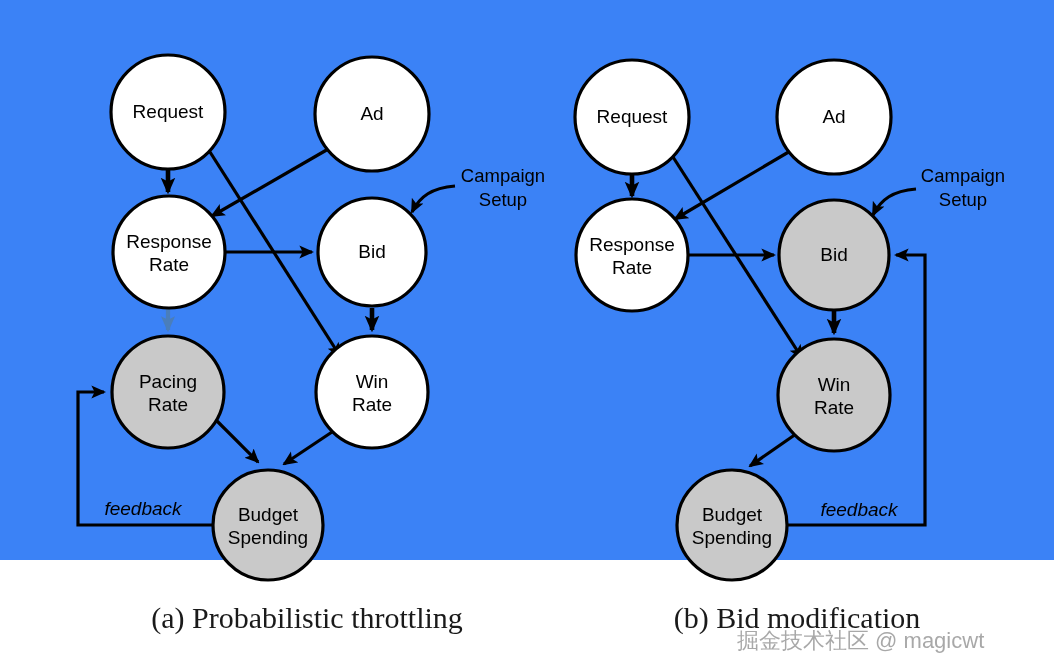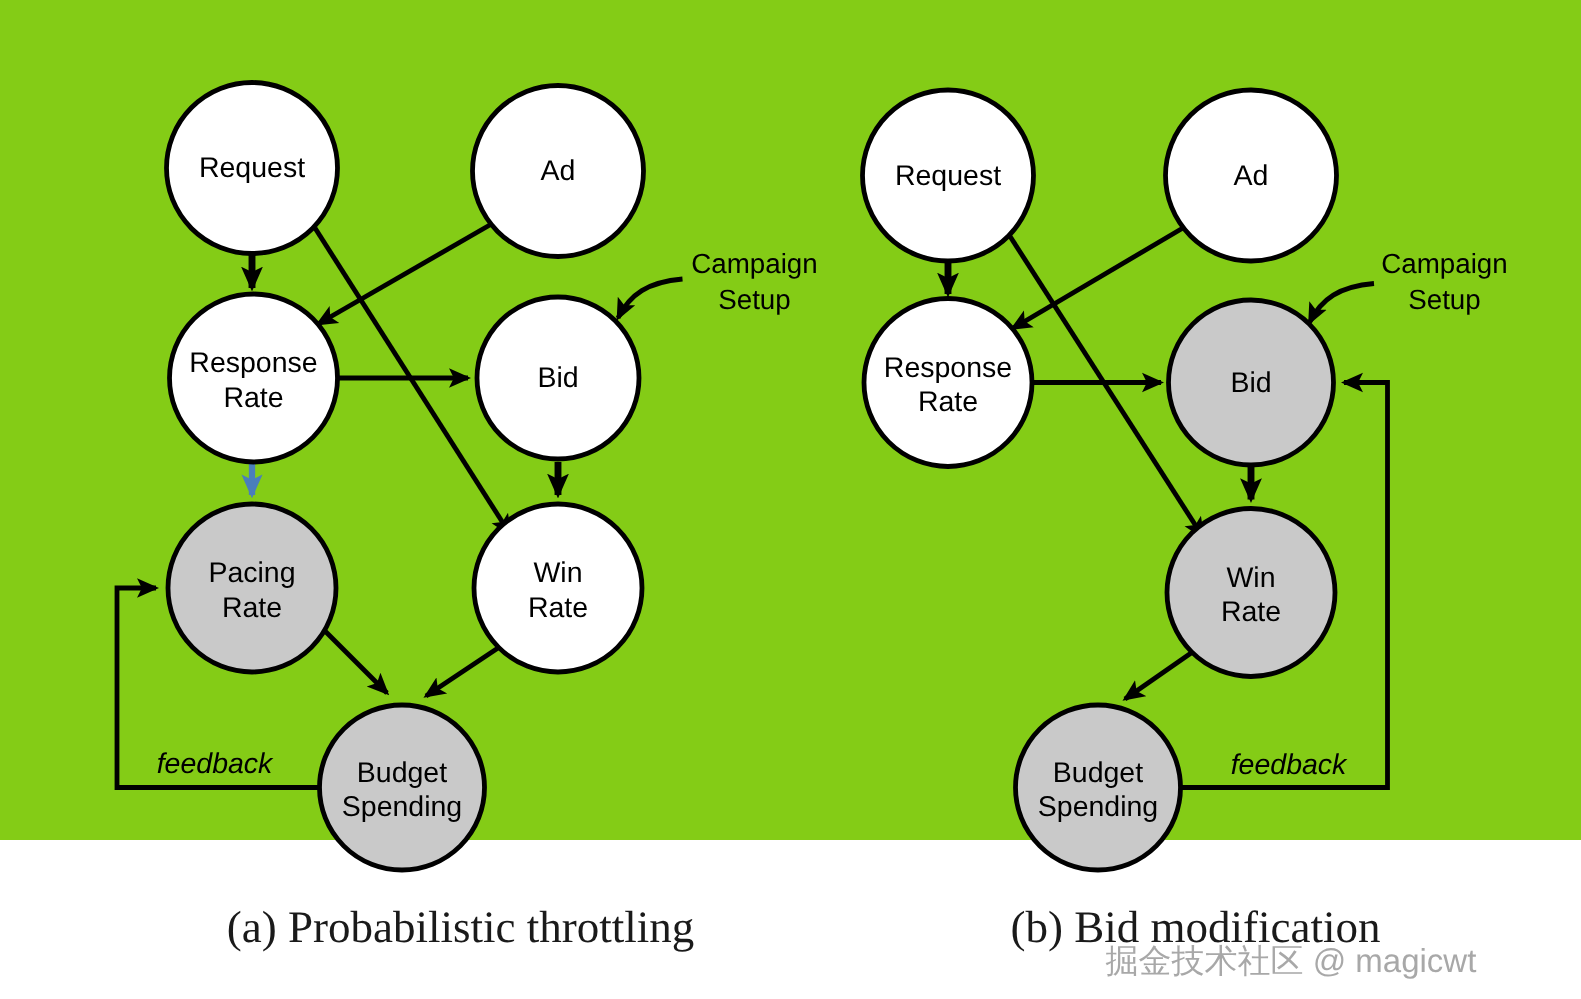--- a/index.html
+++ b/index.html
@@ -10,21 +10,21 @@
   body {
     width: 1054px;
     height: 666px;
     font-family: "Liberation Sans", sans-serif;
     overflow: hidden;
   }
   #figure-root {
     position: relative;
     width: 1054px;
     height: 560px;
-    background: #84cc16;
+    background: #3b82f6;
   }
   svg.diagram-canvas {
     position: absolute;
     left: 0;
     top: 0;
     width: 1054px;
     height: 666px;
   }
   .node-circle {
     stroke: #000000;

